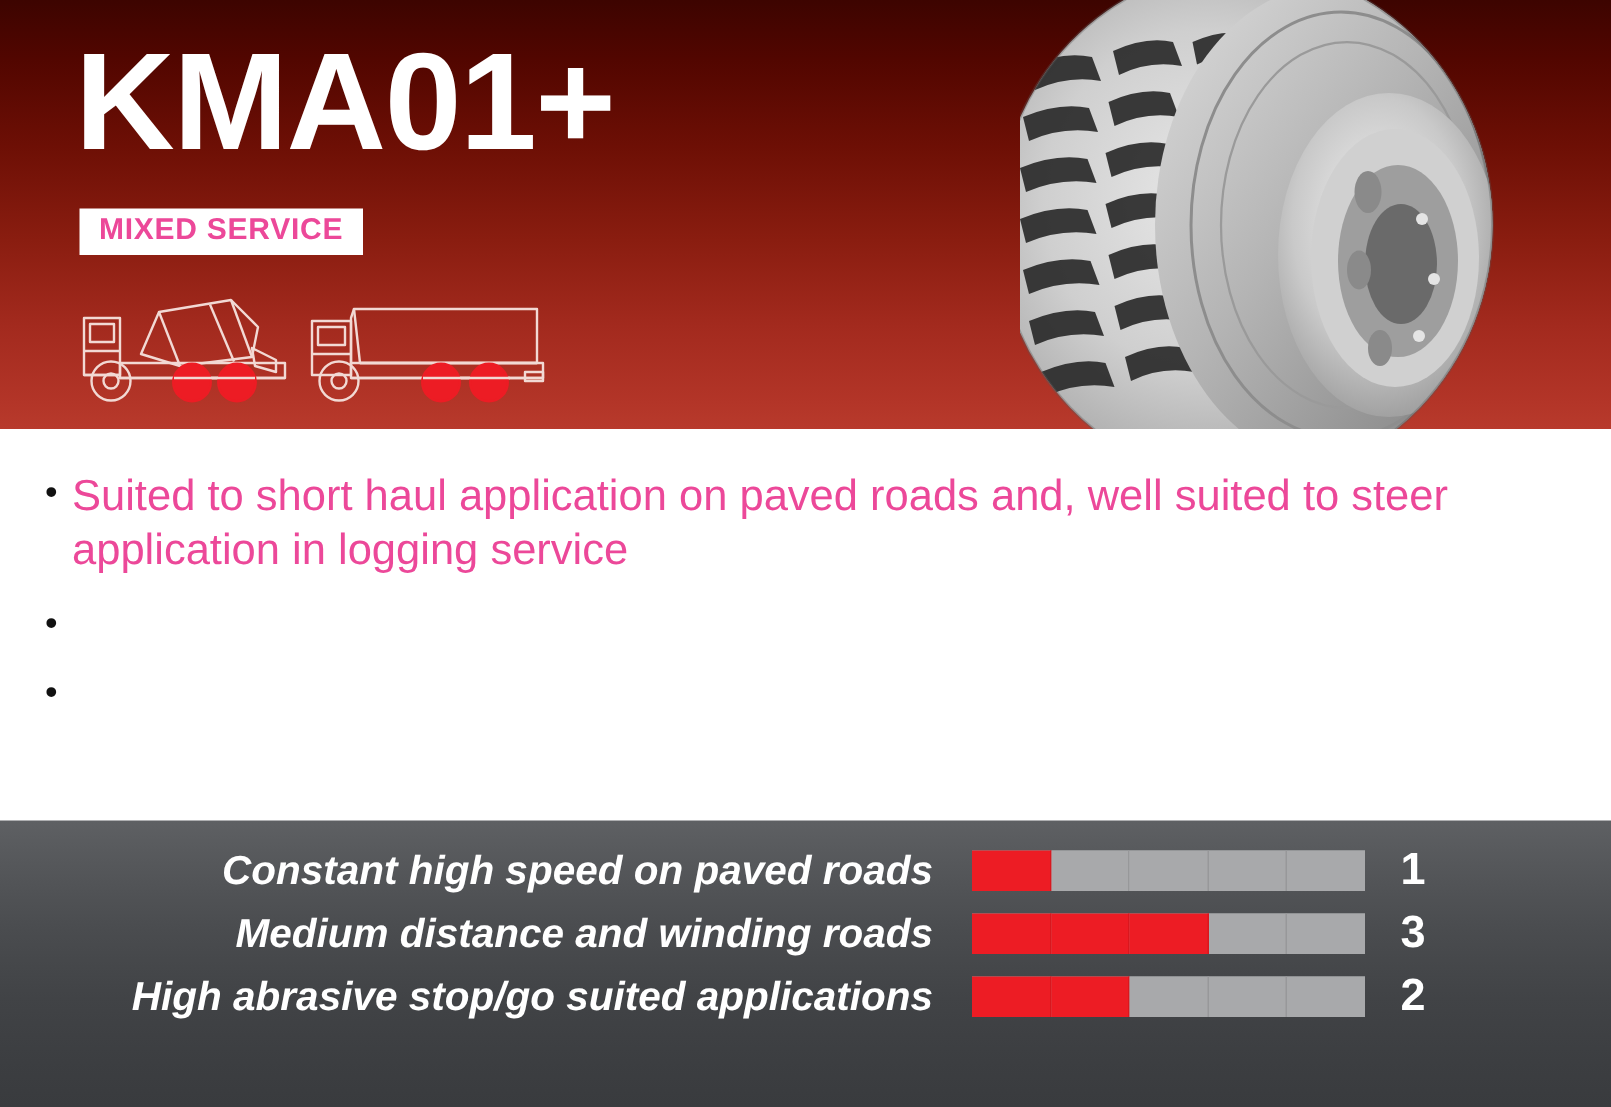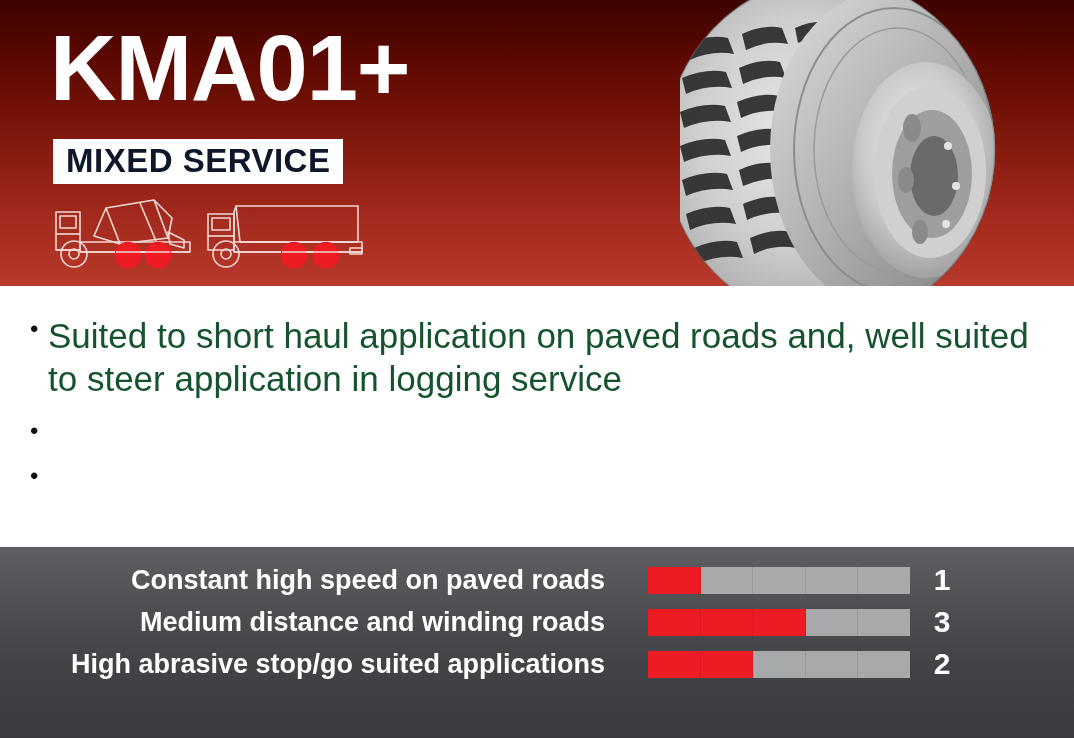--- a/index.html
+++ b/index.html
@@ -38,22 +38,22 @@
     font-weight:bold;
     color:#ffffff;
     letter-spacing:-1px;
     line-height:1;
     white-space:nowrap;
   }
   .service-badge {
     position:absolute;
     left:41px; top:139px;
     background:#ffffff;
-    color:#0f172a;
-    font-size:33px;
+    color:#ec4899;
+    font-size:20px;
     font-weight:bold;
     letter-spacing:0.5px;
     padding:4px 13px 5px 13px;
     line-height:1.08;
     white-space:nowrap;
   }
   .truck-icons {
     position:absolute;
     left:38px; top:192px;
     width:330px; height:82px;
@@ -84,22 +84,22 @@
   }
   .bullet-dot {
     color:#111111;
     font-size:24px;
     line-height:1.22;
     width:18px;
     flex:0 0 18px;
     text-align:left;
   }
   .bullet-text {
-    color:#14532d;
-    font-size:35px;
+    color:#ec4899;
+    font-size:29px;
     line-height:1.23;
     max-width:995px;
   }
 
   
   .ratings {
     position:absolute;
     left:0; top:547px;
     width:1074px; height:191px;
     background:linear-gradient(to bottom,
@@ -118,22 +118,23 @@
     padding-right:14px;
   }
   .rating-label {
     width:648px;
     flex:0 0 648px;
     text-align:right;
     color:#ffffff;
     font-size:27px;
     font-weight:bold;
     line-height:1;
-    padding-right:43px;
+    padding-right:26px;
     white-space:nowrap;
+    font-style:italic;
   }
   .rating-bar {
     width:262px;
     flex:0 0 262px;
     height:27px;
     display:flex;
     background:#a8a9ab;
   }
   .seg {
     flex:1 1 0;

